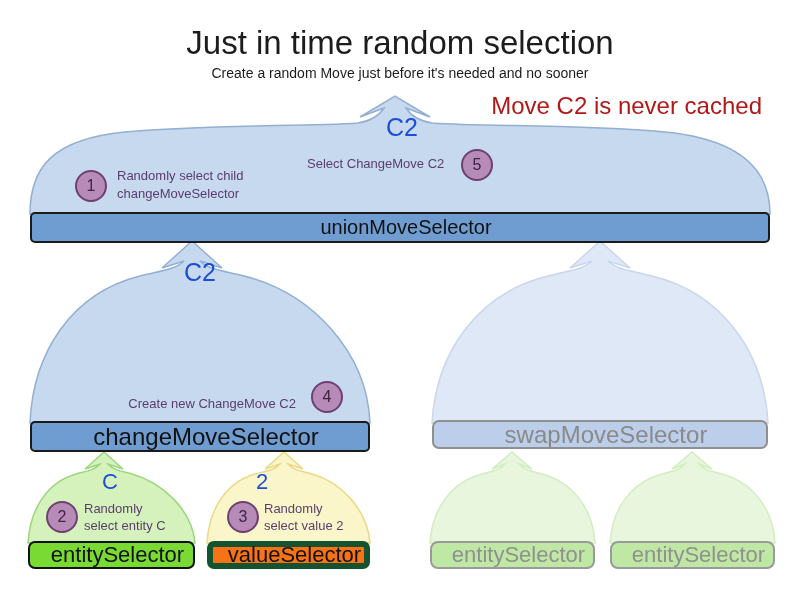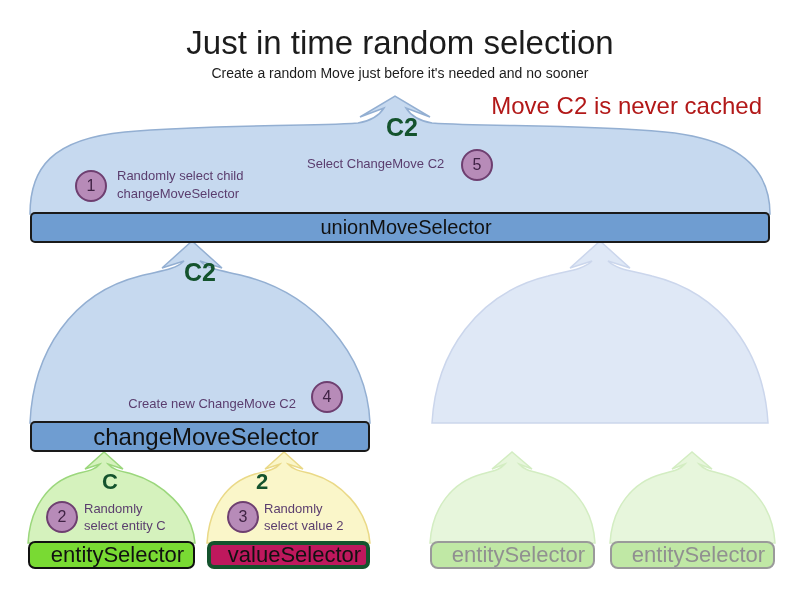--- a/index.html
+++ b/index.html
@@ -13,40 +13,40 @@
   #note{top:92px;right:30px;font-size:24px;color:#b21818;}
   svg.domes{position:absolute;top:0;left:0;}
   .bar{
     display:flex;align-items:center;justify-content:center;
     border-radius:5px;box-sizing:border-box;color:#111;padding-left:12px;
   }
   #union-bar{left:30px;top:212px;width:740px;height:31px;background:#6f9dd1;border:2px solid #1a1a1a;font-size:20px;}
   #change-bar{left:30px;top:421px;width:340px;height:31px;background:#6f9dd1;border:2px solid #1a1a1a;font-size:24px;}
   #swap-bar{left:432px;top:420px;width:336px;height:29px;background:#bccee9;border:2px solid #8f8f8f;color:#8a8a8a;font-size:24px;border-radius:7px;}
   #entity-bar{left:28px;top:541px;width:167px;height:28px;background:#79da33;border:2px solid #111;font-size:22px;border-radius:7px;}
-  #value-bar{left:207px;top:541px;width:163px;height:28px;background:#be185d;border:4px solid #14532d;font-size:22px;border-radius:7px;}
+  #value-bar{left:207px;top:541px;width:163px;height:28px;background:#f97316;border:6px solid #14532d;font-size:22px;border-radius:7px;}
   #entity-faded-bar-1{left:430px;top:541px;width:165px;height:28px;background:#c0e8a5;border:2px solid #9a9a9a;color:#909090;font-size:22px;border-radius:8px;}
   #entity-faded-bar-2{left:610px;top:541px;width:165px;height:28px;background:#c0e8a5;border:2px solid #9a9a9a;color:#909090;font-size:22px;border-radius:8px;}
   .circle{
     width:28px;height:28px;border-radius:50%;
     background:#b78bb8;border:2px solid #6e3f70;color:#402345;
     display:flex;align-items:center;justify-content:center;font-size:16px;
   }
   #circle-1{left:75px;top:170px;}
   #circle-2{left:46px;top:501px;}
   #circle-3{left:227px;top:501px;}
   #circle-4{left:311px;top:381px;}
   #circle-5{left:461px;top:149px;}
   .anno{font-size:13px;color:#5a3d6e;line-height:18px;}
   #anno-1{left:117px;top:167px;}
   #anno-5{left:307px;top:155px;}
   #anno-4{right:496px;top:383px;text-align:right;width:200px;margin-top:12px;}
   #anno-2{left:84px;top:500px;line-height:17px;}
   #anno-3{left:264px;top:500px;line-height:17px;}
-  .cache-label{color:#14532d;text-align:center;font-weight:bold;}
+  .cache-label{color:#1d4ed8;text-align:center;}
   #cache-c2-top{left:372px;top:113px;width:60px;font-size:25px;}
   #cache-c2-mid{left:170px;top:258px;width:60px;font-size:25px;}
   #cache-c{left:90px;top:469px;width:40px;font-size:22px;}
   #cache-2{left:242px;top:469px;width:40px;font-size:22px;}
 </style>
 </head>
 <body>
 
 <div id="canvas">
 
@@ -86,20 +86,21 @@
   <div class="abs" id="subtitle">Create a random Move just before it's needed and no sooner</div>
   <div class="abs" id="note">Move C2 is never cached</div>
 
   <div class="abs cache-label" id="cache-c2-top">C2</div>
   <div class="abs cache-label" id="cache-c2-mid">C2</div>
   <div class="abs cache-label" id="cache-c">C</div>
   <div class="abs cache-label" id="cache-2">2</div>
 
   <div class="abs bar" id="union-bar">unionMoveSelector</div>
   <div class="abs bar" id="change-bar">changeMoveSelector</div>
+  <div class="abs bar" id="swap-bar">swapMoveSelector</div>
   <div class="abs bar" id="entity-bar">entitySelector</div>
   <div class="abs bar" id="value-bar">valueSelector</div>
   <div class="abs bar" id="entity-faded-bar-1">entitySelector</div>
   <div class="abs bar" id="entity-faded-bar-2">entitySelector</div>
 
   <div class="abs circle" id="circle-1">1</div>
   <div class="abs circle" id="circle-2">2</div>
   <div class="abs circle" id="circle-3">3</div>
   <div class="abs circle" id="circle-4">4</div>
   <div class="abs circle" id="circle-5">5</div>

